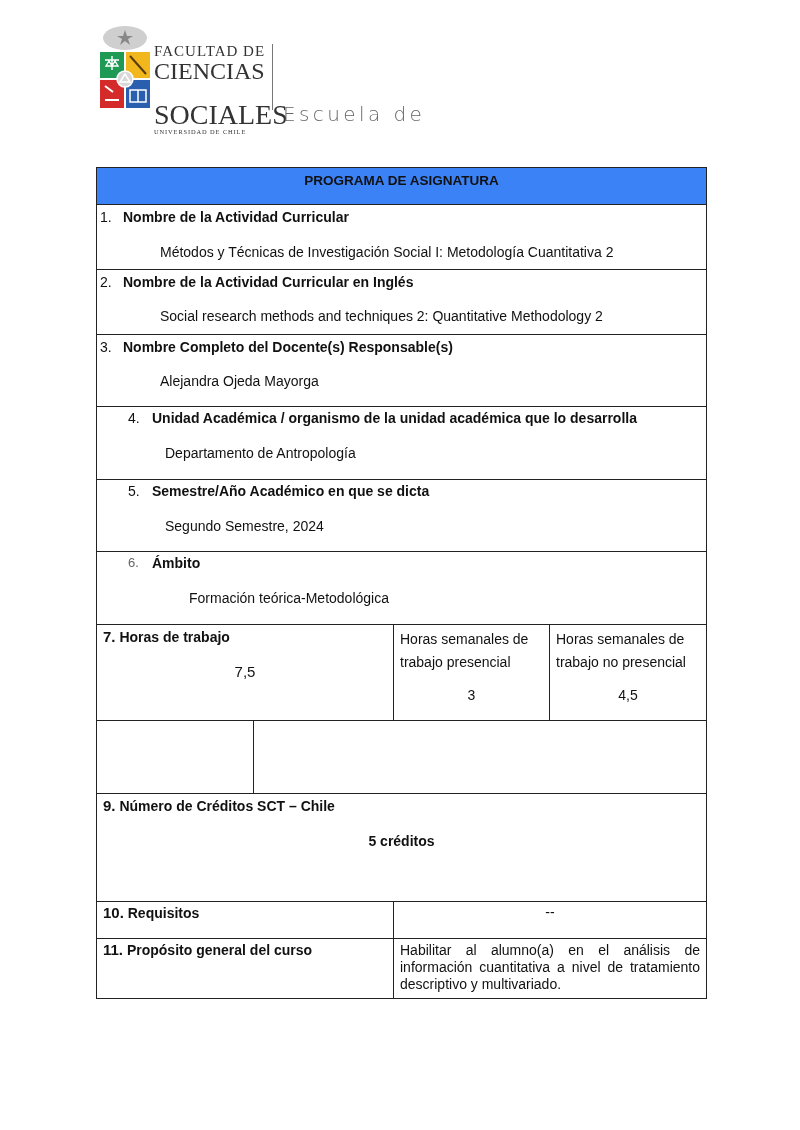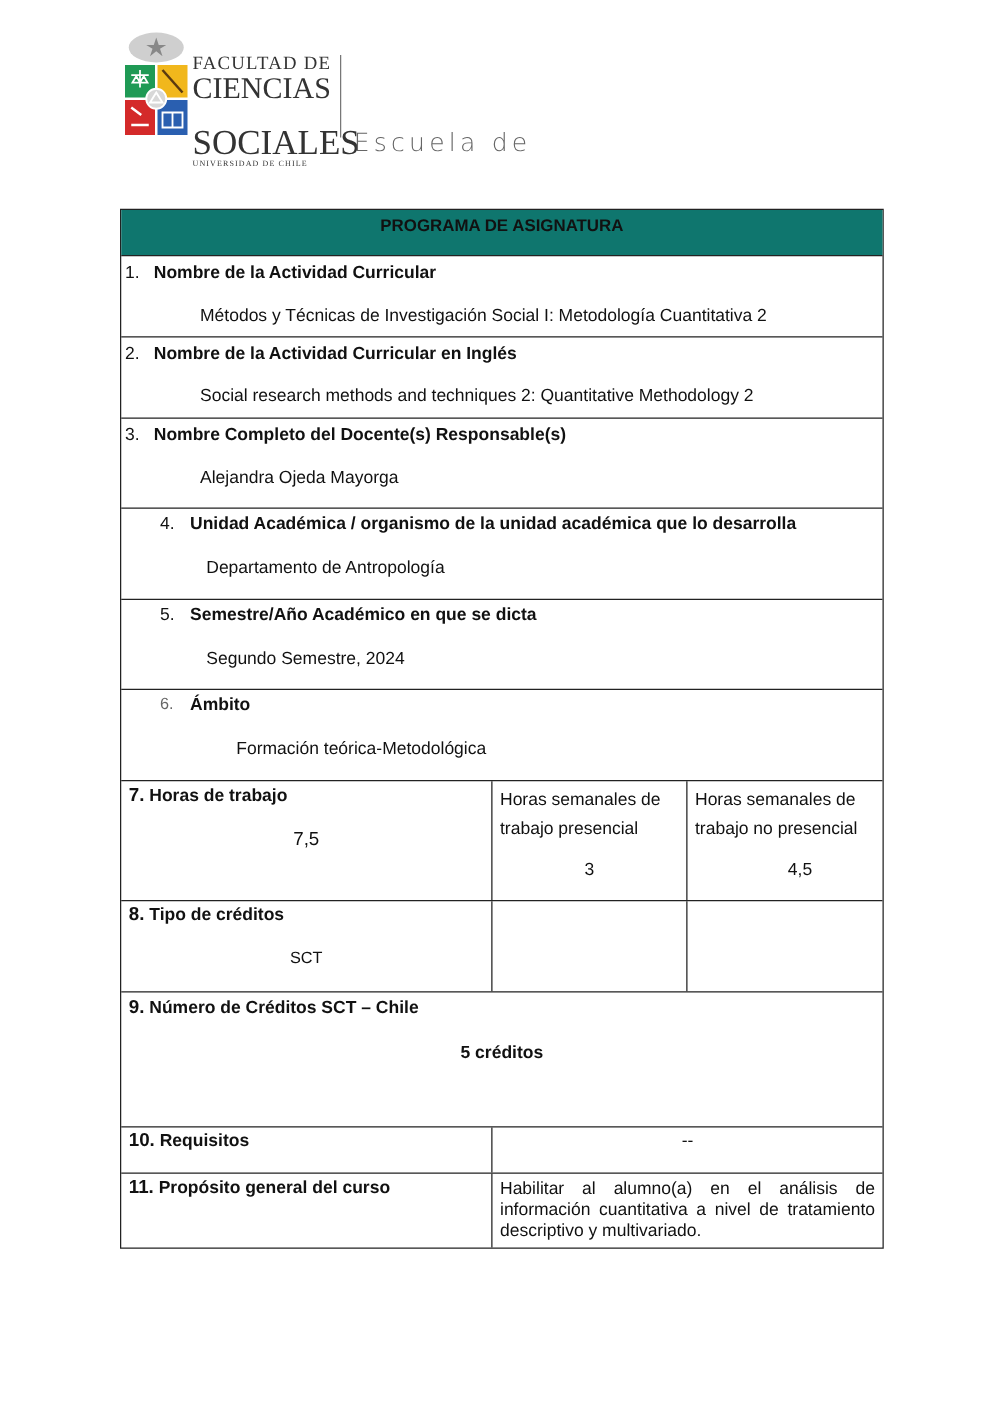--- a/index.html
+++ b/index.html
@@ -16,21 +16,21 @@
   .fac .l4 { font-size:6.4px; letter-spacing:0.9px; line-height:9px; }
   .vsep { position:absolute; left:175px; top:20px; width:1px; height:66px; background:#777; }
   .esc { position:absolute; left:186px; top:40px; color:#666;margin-top:39px; }
   .esc .e1 { font-size:20px; letter-spacing:3.4px; line-height:22px; font-family:"DejaVu Sans", sans-serif; font-weight:300; }
   .esc .e2 { font-size:24px; font-weight:bold; line-height:26px; letter-spacing:0.3px; font-family:"DejaVu Sans", sans-serif; }
 
   
   .prog { position:absolute; left:96px; top:167px; width:609px; border:1px solid #222; }
   .row { border-top:1px solid #222; position:relative; box-sizing:border-box; }
   .row:first-child { border-top:none; }
-  .hdr { background:#0f766e; height:36px; font-weight:bold; font-size:13.5px; text-align:center; padding-top:5px; box-sizing:border-box; }
+  .hdr { background:#3b82f6; height:36px; font-weight:bold; font-size:13.5px; text-align:center; padding-top:5px; box-sizing:border-box; }
   .sec { font-size:14px; }
   .sec .num { position:absolute; left:3px; }
   .sec .ttl { position:absolute; left:26px; font-weight:bold; }
   .sec .val { position:absolute; left:26px;margin-left:37px; }
   .cells { display:flex; }
   .cell { box-sizing:border-box; position:relative; border-left:1px solid #222; font-size:14px; }
   .cell:first-child { border-left:none; }
   .c1 { width:296px; } .c2 { width:156px; } .c3 { width:157px; }
   .bl { font-weight:bold; }
   .big { font-size:15px; font-weight:bold; }
@@ -117,29 +117,25 @@
         <div>Horas semanales de</div>
         <div>trabajo presencial</div>
       </div>
       <span style="position:absolute;left:0;width:100%;text-align:center;top:62px">3</span>
     </div>
     <div class="cell c3">
       <div style="position:absolute;left:6px;top:3px;line-height:23px">
         <div>Horas semanales de</div>
         <div>trabajo no presencial</div>
       </div>
-      <span style="position:absolute;left:12px;width:100%;text-align:center;top:62px">4,5</span>
+      <span style="position:absolute;left:0;width:100%;text-align:center;top:62px">4,5</span>
     </div>
   </div>
 
   <div class="row cells" style="height:73px">
-    <div class="cell c1">
-      <span style="position:absolute;left:6px;top:2px"><span class="big">8.</span> <span class="bl">Tipo de créditos</span></span>
-      <span style="position:absolute;left:0;width:100%;text-align:center;top:37px;font-size:13px">SCT</span>
-    </div>
     <div class="cell c2"></div>
     <div class="cell c3"></div>
   </div>
 
   <div class="row sec" style="height:108px">
     <span style="position:absolute;left:6px;top:3px"><span class="big">9.</span> <span class="bl">Número de Créditos SCT – Chile</span></span>
     <span style="position:absolute;left:0;width:100%;text-align:center;top:39px;font-weight:bold">5 créditos</span>
   </div>
 
   <div class="row cells" style="height:37px">

